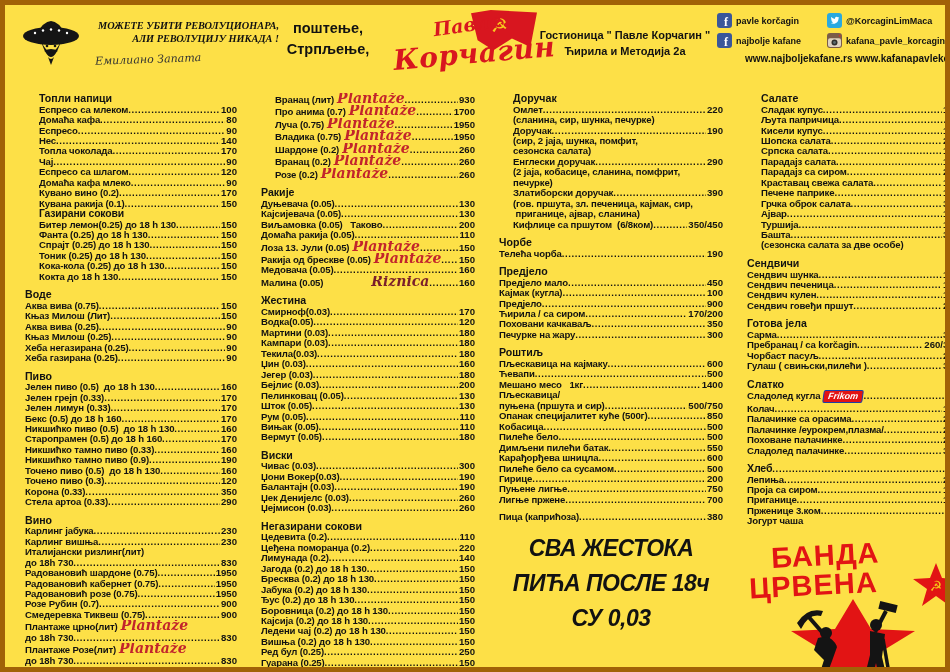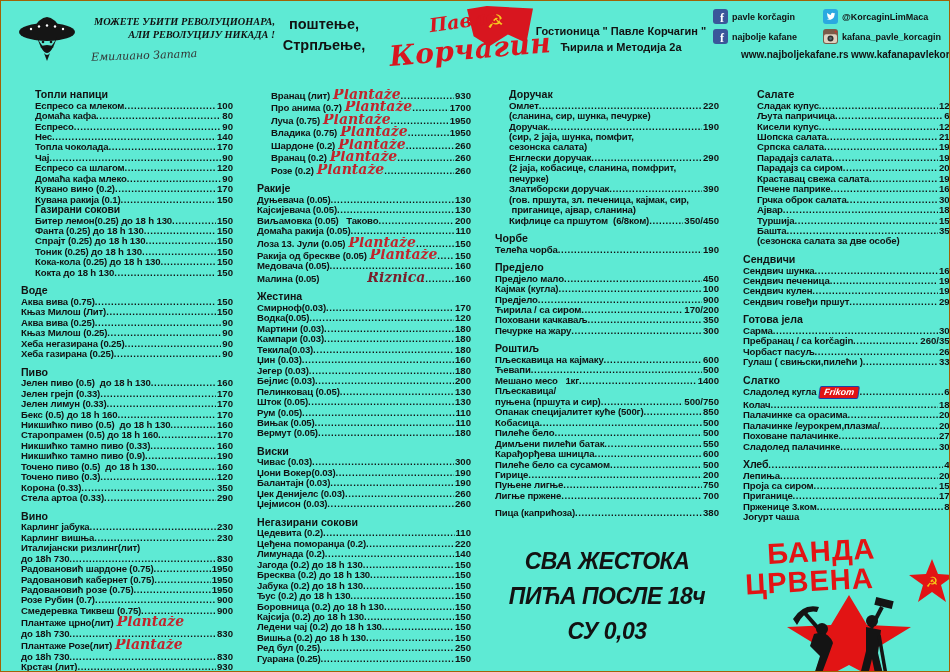--- a/index.html
+++ b/index.html
@@ -1,19 +1,19 @@
 <!DOCTYPE html>
 <html><head>
 <meta charset="utf-8">
 <title>Menu</title>
 <style>
   *{box-sizing:border-box;}
   body{margin:0;background:#fff;font-family:"Liberation Sans",sans-serif;}
-  .page{position:relative;width:950px;height:672px;background:#5eead4;color:#121212;
-        border:1px solid #a16207;overflow:hidden;}
+  .page{position:relative;width:950px;height:672px;background:#fde047;color:#121212;
+        border:5px solid #a16207;overflow:hidden;}
 
   
   .zapata{position:absolute;left:16px;top:6px;width:250px;height:76px;}
   .zapata-img{position:absolute;left:0;top:2px;}
   .quote{position:absolute;left:62px;top:8px;width:196px;text-align:right;
          font-family:"Liberation Serif",serif;font-weight:bold;font-style:italic;
          font-size:10.3px;line-height:13px;color:#111;}
   .signature{position:absolute;left:74px;top:42px;font-family:"DejaVu Serif",serif;
          font-style:italic;font-size:11px;color:#333;transform:rotate(-2deg);}
   .motto{position:absolute;left:256px;top:13px;width:134px;text-align:center;
@@ -53,21 +53,21 @@
   .brand{font-family:"DejaVu Serif",serif;font-style:italic;font-weight:bold;
          font-size:14px;margin-left:3px;letter-spacing:0;}
   .brand.plantaze{color:#c2242c;}
   .brand.riznica{color:#7a1f2b;margin-left:48px;}
   .brand.frikom{font-family:"Liberation Sans",sans-serif;font-style:italic;
          display:inline-block;background:#e21313;color:#fff;font-size:9px;
          padding:0 4px 1px 4px;border:1px solid #1a3fa8;border-radius:2px;
          transform:skewX(-8deg);margin-left:3px;}
 
   
-  .notice{margin-top:25px;font-style:italic;font-weight:bold;font-size:23px;
+  .notice{margin-top:8px;font-style:italic;font-weight:bold;font-size:23px;
           line-height:35px;text-align:center;letter-spacing:-0.5px;color:#121212;}
   .banda{position:relative;margin-top:12px;height:150px;}
   .banda-l1{font-size:29px;font-weight:bold;color:#e21414;transform:rotate(-3deg);
             margin-left:24px;letter-spacing:1px;line-height:29px;}
   .banda-l2{font-size:29px;font-weight:bold;color:#e21414;transform:rotate(-3deg);
             margin-left:2px;letter-spacing:1px;line-height:31px;}
   .banda-star{position:absolute;top:24px;right:0;}
   .workers{display:block;margin:0 auto;}
 </style>
 </head>

